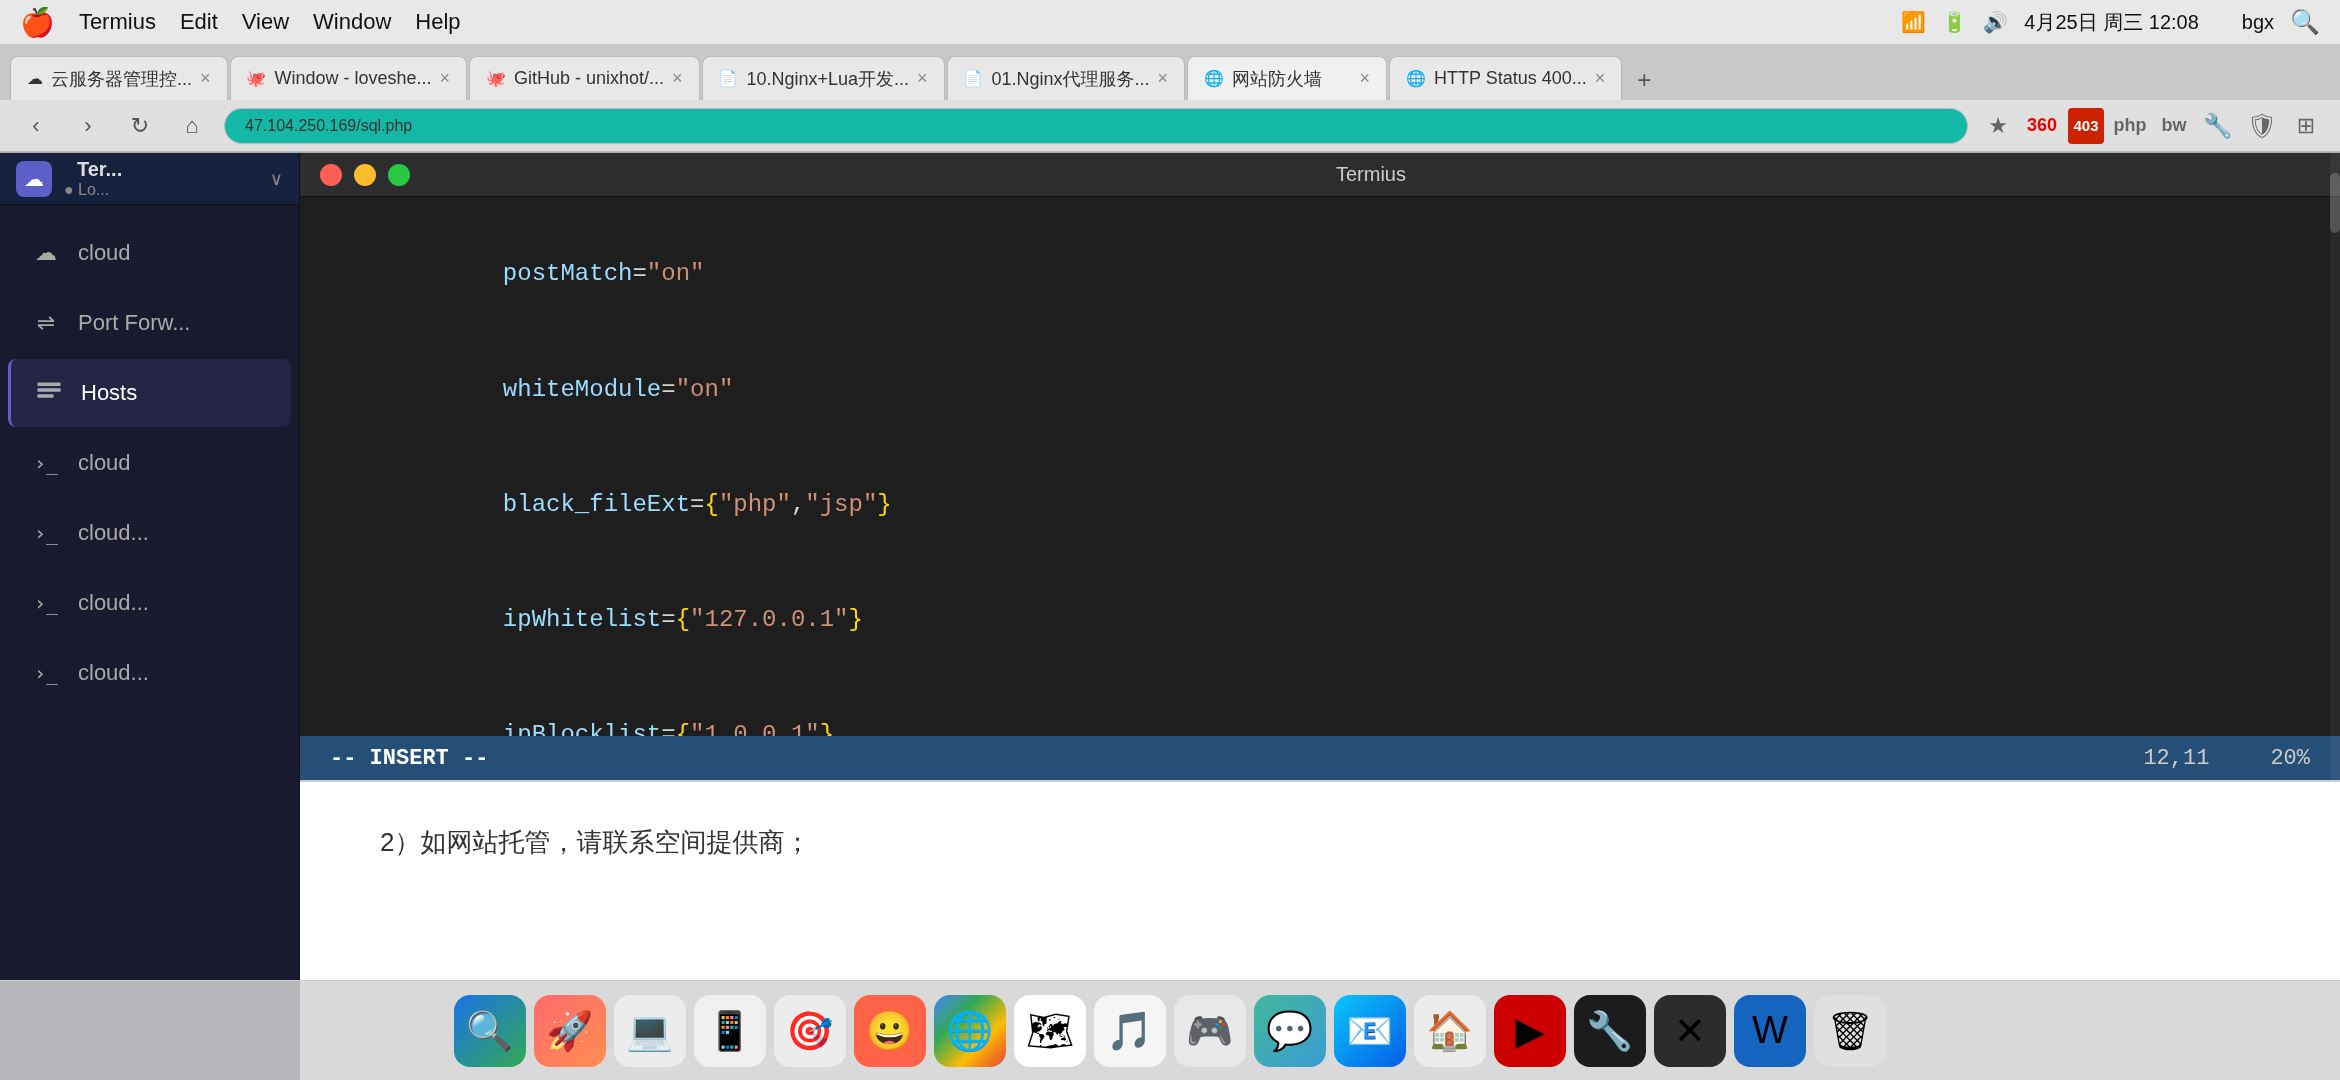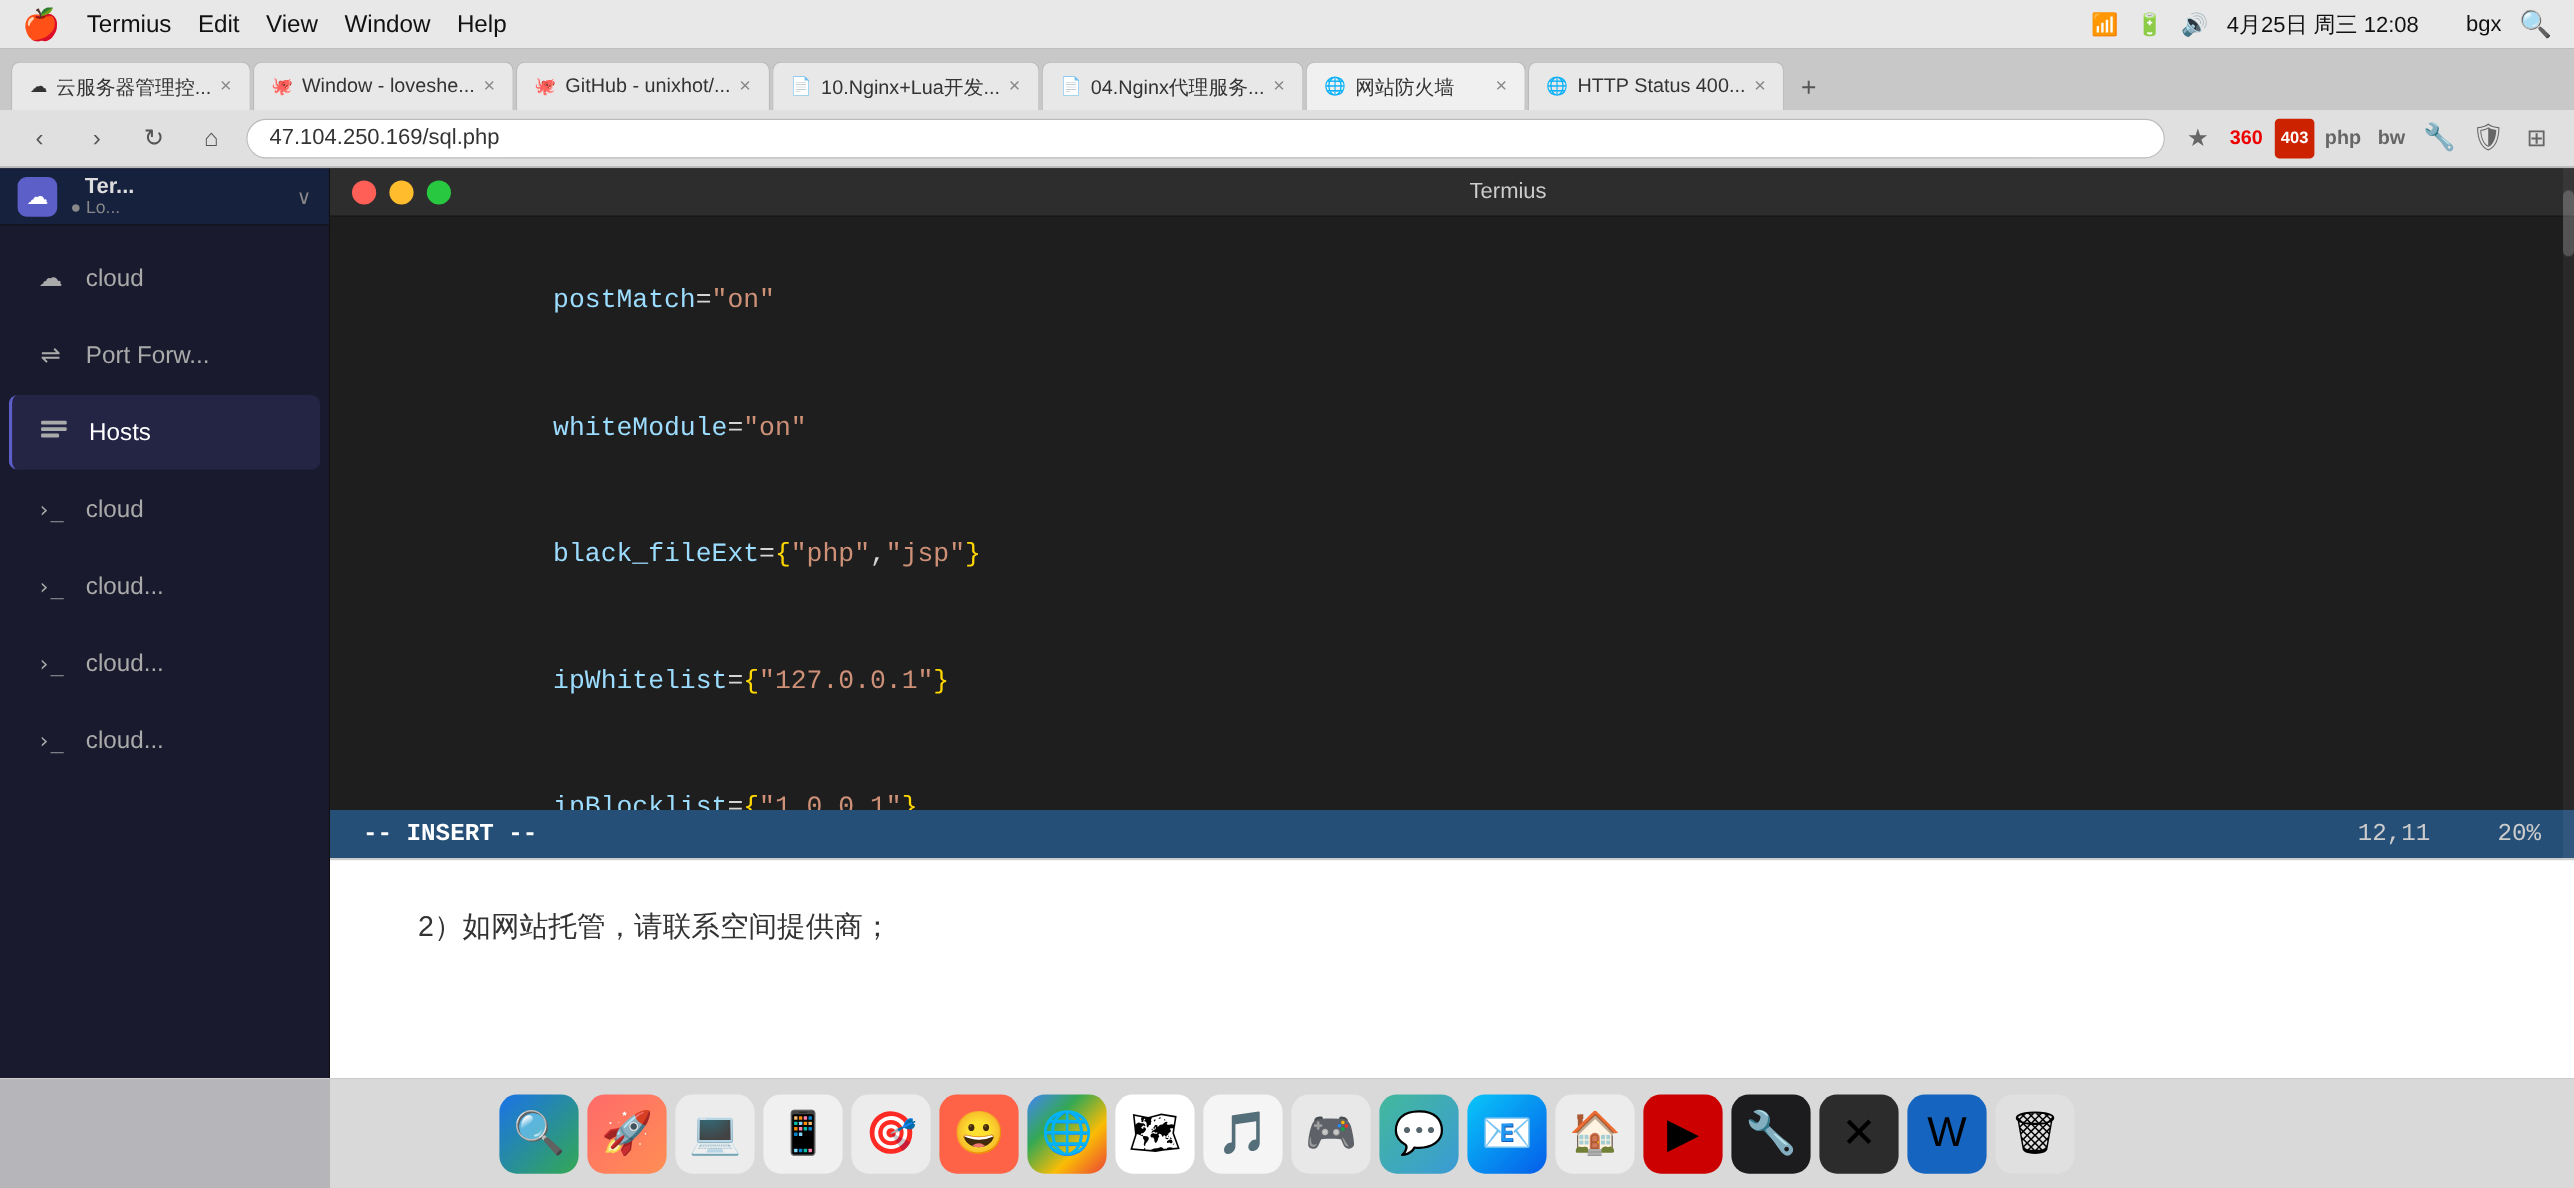--- a/index.html
+++ b/index.html
@@ -104,25 +104,25 @@
       align-items: center;
       justify-content: center;
       font-size: 22px;
       color: #555;
       cursor: pointer;
       border-radius: 50%;
     }
     .address-input {
       flex: 1;
       height: 36px;
-      background: #ffffff;
+      background: #14b8a6;
       border: 1px solid #bbb;
       border-radius: 20px;
       padding: 0 20px;
-      font-size: 20px;
+      font-size: 16px;
       color: #333;
       outline: none;
     }
     .address-right {
       display: flex;
       gap: 8px;
       align-items: center;
     }
     .addr-icon {
       font-size: 22px;
@@ -378,21 +378,21 @@
         <span class="tab-title">GitHub - unixhot/...</span>
         <span class="tab-close">×</span>
       </div>
       <div class="tab">
         <span class="tab-favicon">📄</span>
         <span class="tab-title">10.Nginx+Lua开发...</span>
         <span class="tab-close">×</span>
       </div>
       <div class="tab">
         <span class="tab-favicon">📄</span>
-        <span class="tab-title">04.Nginx代理服务...</span>
+        <span class="tab-title">01.Nginx代理服务...</span>
         <span class="tab-close">×</span>
       </div>
       <div class="tab active">
         <span class="tab-favicon">🌐</span>
         <span class="tab-title">网站防火墙</span>
         <span class="tab-close">×</span>
       </div>
       <div class="tab">
         <span class="tab-favicon">🌐</span>
         <span class="tab-title">HTTP Status 400...</span>

